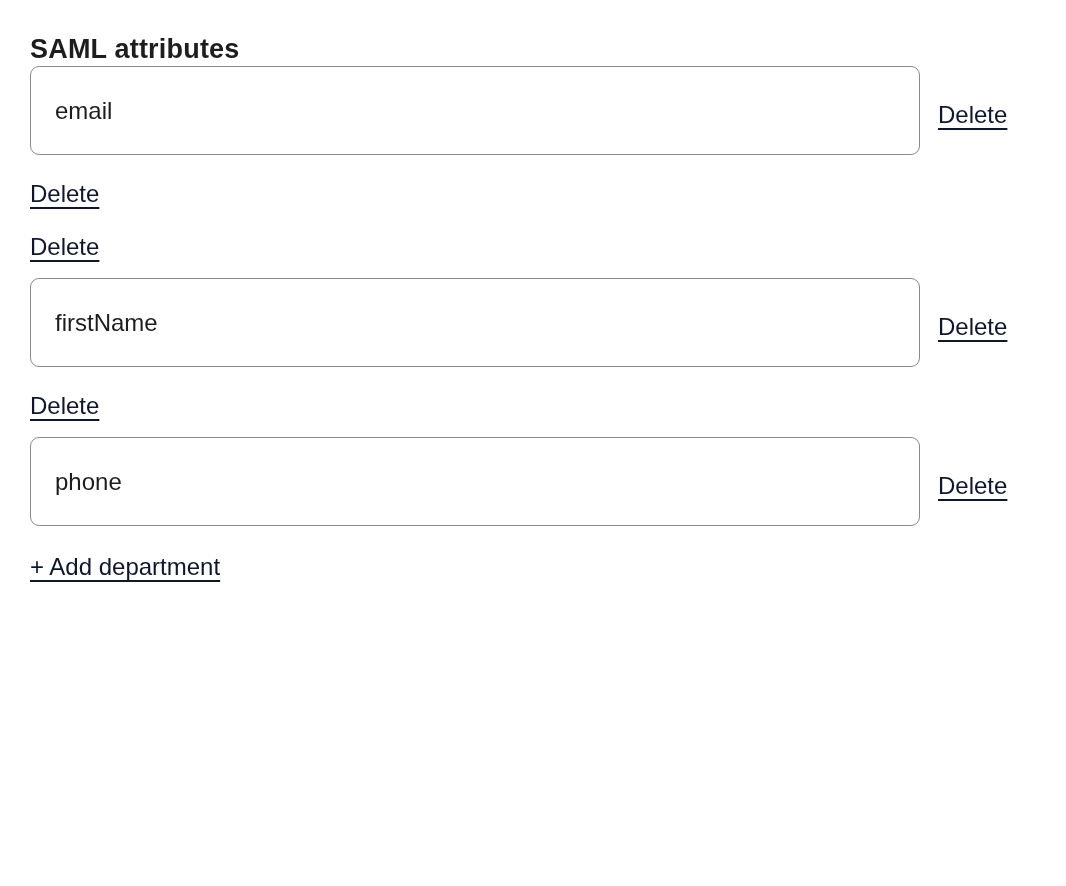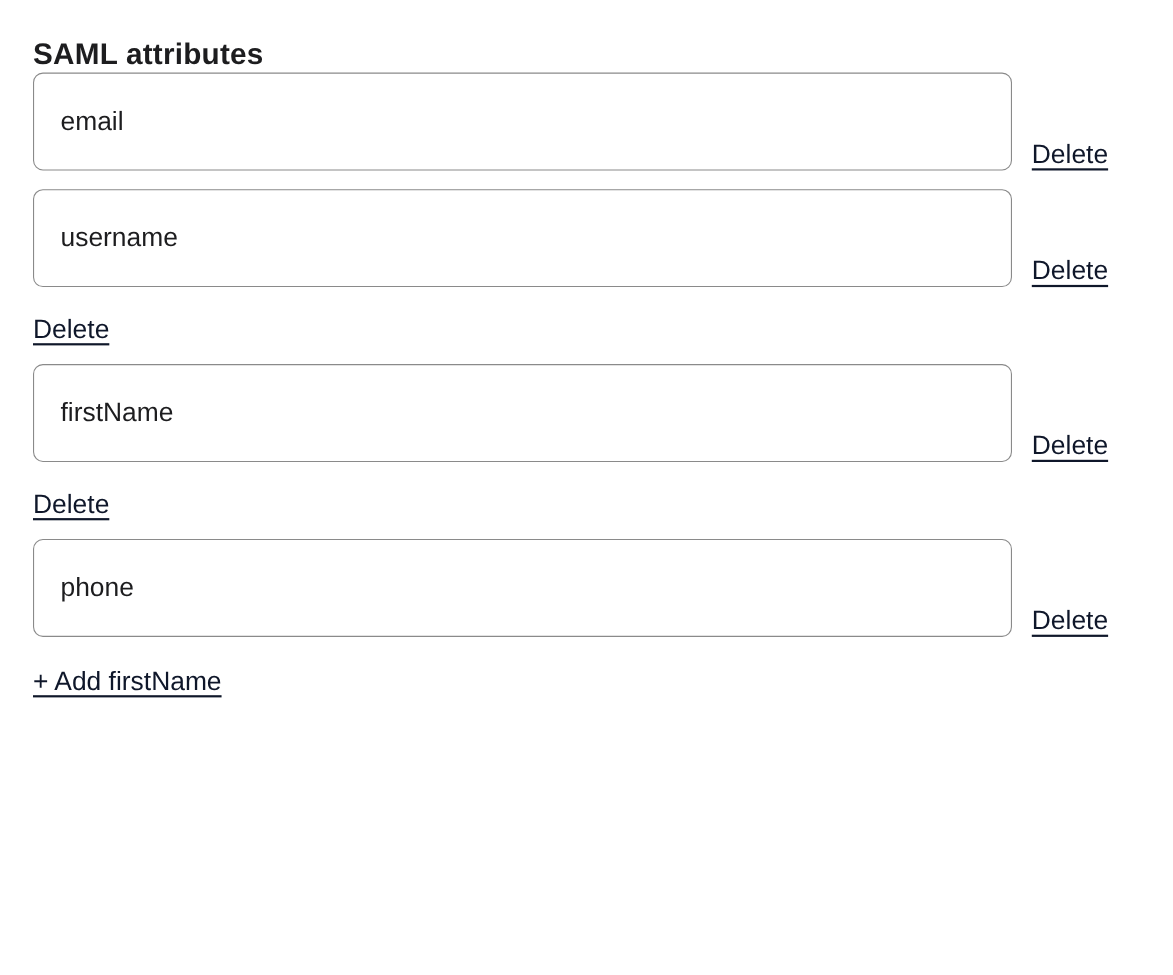--- a/index.html
+++ b/index.html
@@ -33,21 +33,21 @@
     color: #3c3c3c;
     margin: 20px 0 20px 0;
     max-width: 1012px;
     font-weight: 400;
   }
   .attr-list {
     display: block;
   }
   .attr-row {
     display: flex;
-    align-items: flex-end;
+    align-items: center;
     gap: 18px;
     margin-bottom: 17px;
   }
   .attr-input {
     width: 890px;
     height: 89px;
     flex: 0 0 auto;
     border: 1.5px solid #8a8a8a;
     border-radius: 9px;
     background: #ffffff;
@@ -85,21 +85,20 @@
   <h2 class="section-title">SAML attributes</h2>
 
 
   <div class="attr-list" id="attr-list">
   <div class="attr-row">
     <input type="text" class="attr-input" value="email" style="">
     <a href="#" class="link delete-link">Delete</a>
   </div>
 
   <div class="attr-row">
-    <input type="text" class="attr-input" value="username" style="">
     <a href="#" class="link delete-link">Delete</a>
   </div>
 
   <div class="attr-row">
     <a href="#" class="link delete-link">Delete</a>
   </div>
 
   <div class="attr-row">
     <input type="text" class="attr-input" value="firstName" style="">
     <a href="#" class="link delete-link">Delete</a>
@@ -108,15 +107,15 @@
   <div class="attr-row">
     <a href="#" class="link delete-link">Delete</a>
   </div>
 
   <div class="attr-row">
     <input type="text" class="attr-input" value="phone" style="">
     <a href="#" class="link delete-link">Delete</a>
   </div>
 </div>
 
-  <a href="#" class="link add-link">+ Add firstName</a>
+  <a href="#" class="link add-link">+ Add department</a>
 
 </div>
 
 </body></html>

